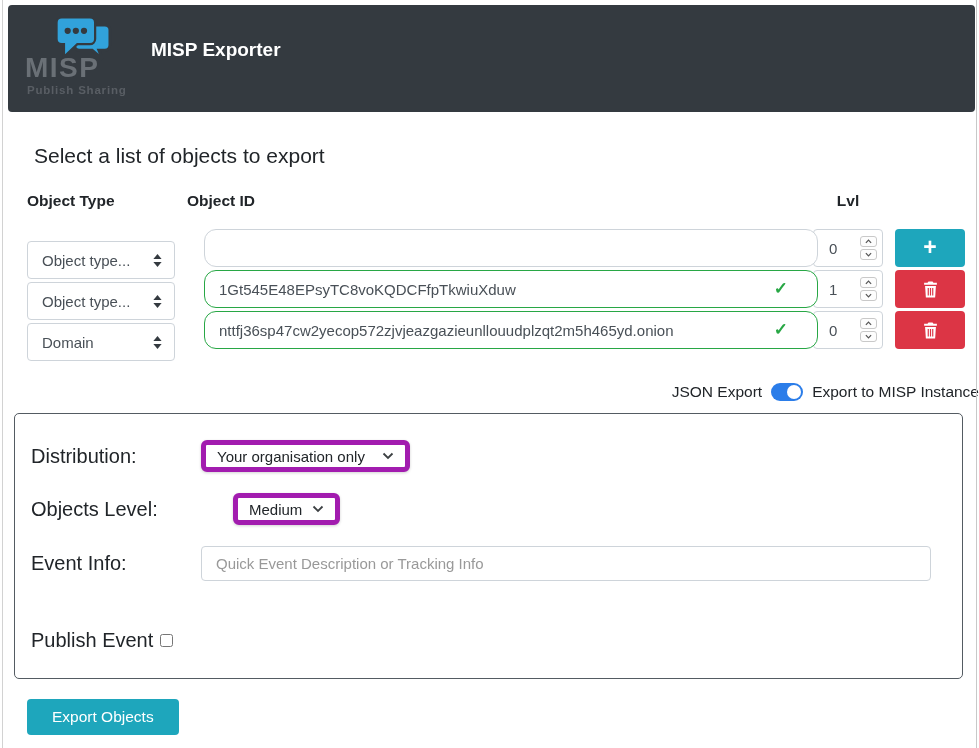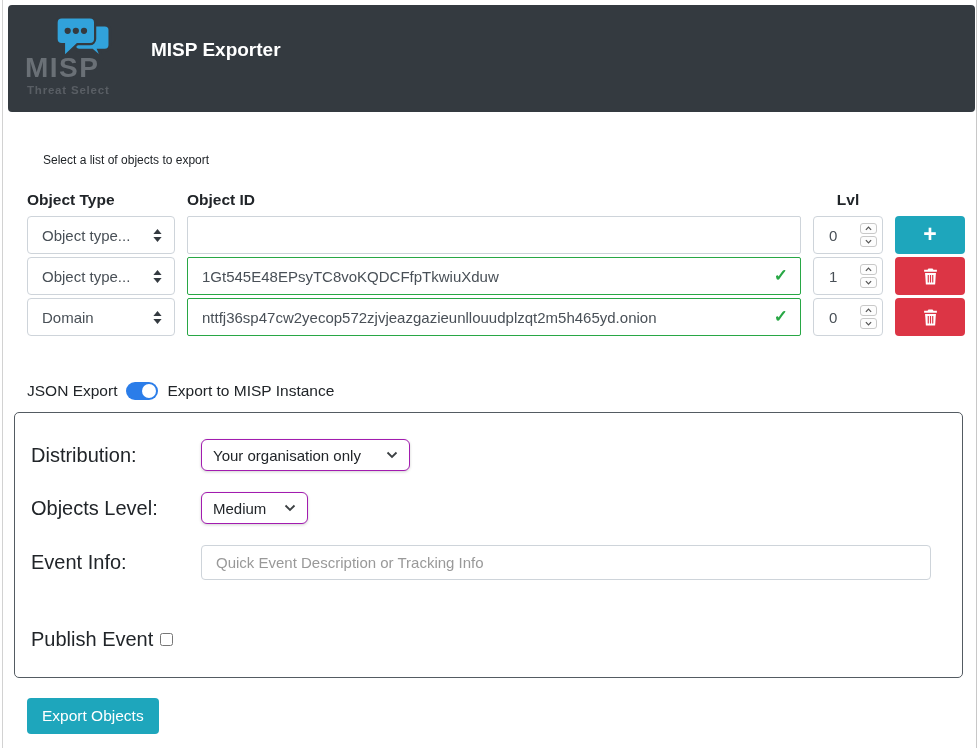--- a/index.html
+++ b/index.html
@@ -33,47 +33,48 @@
     font-size: 11.5px; font-weight: bold; color: #595e64; letter-spacing: 0.8px;
     white-space: nowrap;
   }
   .app-title {
     margin: 0 0 0 22px; position: relative; top: -9px;
     font-size: 19px; font-weight: bold; color: #ffffff;
   }
 
   
   main { padding: 25px 0 0 27px; }
-  .intro { margin: 16px; font-size: 12px; }
+  .intro { margin: 7px; font-size: 21px; }
 
   .obj-grid {
     display: grid;
     grid-template-columns: 148px 614px 70px 70px;
     column-gap: 8px;
     align-items: center;
     gap: 12px;
   }
   .obj-head { margin-top: 24px; margin-bottom: 7px; }
   .col-head { font-size: 15.5px; font-weight: bold; }
   .head-lvl { text-align: center; }
   .obj-row { margin-bottom: 3px; height: 38px; }
 
   .select-box {
     height: 38px; border: 1px solid #ced4da; border-radius: 4px;
     background: #fff; display: flex; align-items: center;
-    padding: 0 12px 0 14px; cursor: pointer;
+    padding: 0 12px 0 14px; cursor: pointer; margin-top: 24px;
   }
   .select-text { font-size: 15px; color: #495057; flex: 1; white-space: nowrap; overflow: hidden; }
   .updown-icon { display: inline-flex; margin-left: 4px; }
 
   .id-wrap { position: relative; height: 38px; }
   .obj-id {
-    width: 100%; height: 38px; border: 1px solid #ced4da; border-radius: 2px;
+    width: 100%; height: 38px; border: 1px solid #ced4da; border-radius: 12px;
     padding: 0 34px 0 14px; font-size: 15px; color: #495057; outline: none;
     font-family: "Liberation Sans", sans-serif;
+    margin-left: 17px;
   }
   .id-wrap .check { display: none; }
   .id-wrap.valid .obj-id { border: 1px solid #28a745; }
   .id-wrap.valid .check {
     display: block; position: absolute; right: 13px; top: 8px;
     color: #28a745; font-weight: bold; font-size: 17px;
   }
   .obj-id::placeholder { color: #999; }
 
   .lvl-box {
@@ -94,20 +95,21 @@
     padding: 0;
   }
   .btn-add { background: #1ea6bc; }
   .btn-del { background: #dc3545; }
   .plus { color: #fff; font-size: 23px; font-weight: bold; line-height: 1; position: relative; top: -1px; }
 
   
   .mode-row {
     margin-top: 46px; display: flex; align-items: center; gap: 9px;
     font-size: 15.5px;
+    justify-content: flex-end;
   }
   .toggle {
     width: 32px; height: 18px; border-radius: 9px; background: #2b7de9;
     position: relative; display: inline-block; cursor: pointer;
   }
   .toggle::after {
     content: ""; position: absolute; right: 2px; top: 2px;
     width: 14px; height: 14px; border-radius: 50%; background: #ffffff;
   }
 
@@ -115,44 +117,44 @@
   .misp-form {
     margin: 12px 0 0 -13px; width: 949px;
     border: 1px solid #545b62; border-radius: 5px;
     padding: 26px 16px 24px 16px;
   }
   .form-row { display: flex; align-items: center; margin-bottom: 21px; }
   .form-row:last-child { margin-bottom: 2px; margin-top: 48px; }
   .form-label { width: 170px; font-size: 20px; flex: 0 0 auto; }
 
   .sel {
-    height: 32px; border: 1px solid #a21caf; border-radius: 6px;
+    height: 32px; border: 5px solid #a21caf; border-radius: 6px;
     background: #fff; box-shadow: 0 1px 3px rgba(0,0,0,0.18);
     display: flex; align-items: center; padding: 0 11px 0 11px;
     font-size: 15px; color: #212529; cursor: pointer;
   }
   .sel .chev { margin-left: auto; display: inline-flex; }
   .sel-distribution { width: 209px; }
-  .sel-threat { width: 107px; }
+  .sel-threat { width: 107px; margin-left: 32px; }
   .sel-analysis { width: 101px; }
 
   .event-info {
     width: 730px; height: 35px; border: 1px solid #ced4da; border-radius: 4px;
     padding: 0 14px; font-size: 15px; color: #495057; outline: none;
     font-family: "Liberation Sans", sans-serif;
   }
   .event-info::placeholder { color: #999; }
 
   .publish-row { margin-top: 27px; }
   .publish-row .form-label { width: auto; margin-right: 7px; }
   .publish-cb { width: 13px; height: 13px; margin: 0; cursor: pointer; }
 
   
   .export-btn {
-    margin-top: 20px; height: 36px; padding: 0 15px;
+    margin-top: 20px; height: 36px; padding: 0 25px;
     background: #1ea6bc; color: #ffffff; border: none; border-radius: 4px;
     font-size: 15.5px; cursor: pointer;
     font-family: "Liberation Sans", sans-serif;
   }
 </style>
 </head>
 <body>
 
 <div class="edge edge-l"></div>
 <div class="edge edge-r"></div>
@@ -164,21 +166,21 @@
         <path d="M33 12 h34 a7 7 0 0 1 7 7 v20 a7 7 0 0 1 -7 7 h-8 l5 12 -14 -12 h-17 a7 7 0 0 1 -7 -7 v-20 a7 7 0 0 1 7 -7 z"></path>
       </g>
       <g stroke="#343a40" stroke-width="3" fill="#31a2db">
         <path d="M9 2 h38 a7 7 0 0 1 7 7 v22 a7 7 0 0 1 -7 7 h-17 l-18 17 v-17 h-3 a7 7 0 0 1 -7 -7 v-22 a7 7 0 0 1 7 -7 z"></path>
       </g>
       <circle cx="17" cy="20" r="4.2" fill="#343a40"></circle>
       <circle cx="28" cy="20" r="4.2" fill="#343a40"></circle>
       <circle cx="39" cy="20" r="4.2" fill="#343a40"></circle>
     </svg>
     <div class="logo-brand">MISP</div>
-    <div class="logo-tagline">Threat Select</div>
+    <div class="logo-tagline">Publish Sharing</div>
   </div>
   <h1 class="app-title">MISP Exporter</h1>
 </header>
 
 <main>
   <p class="intro">Select a list of objects to export</p>
 
   <section>
     <div class="obj-grid obj-head">
       <div class="col-head">Object Type</div>

